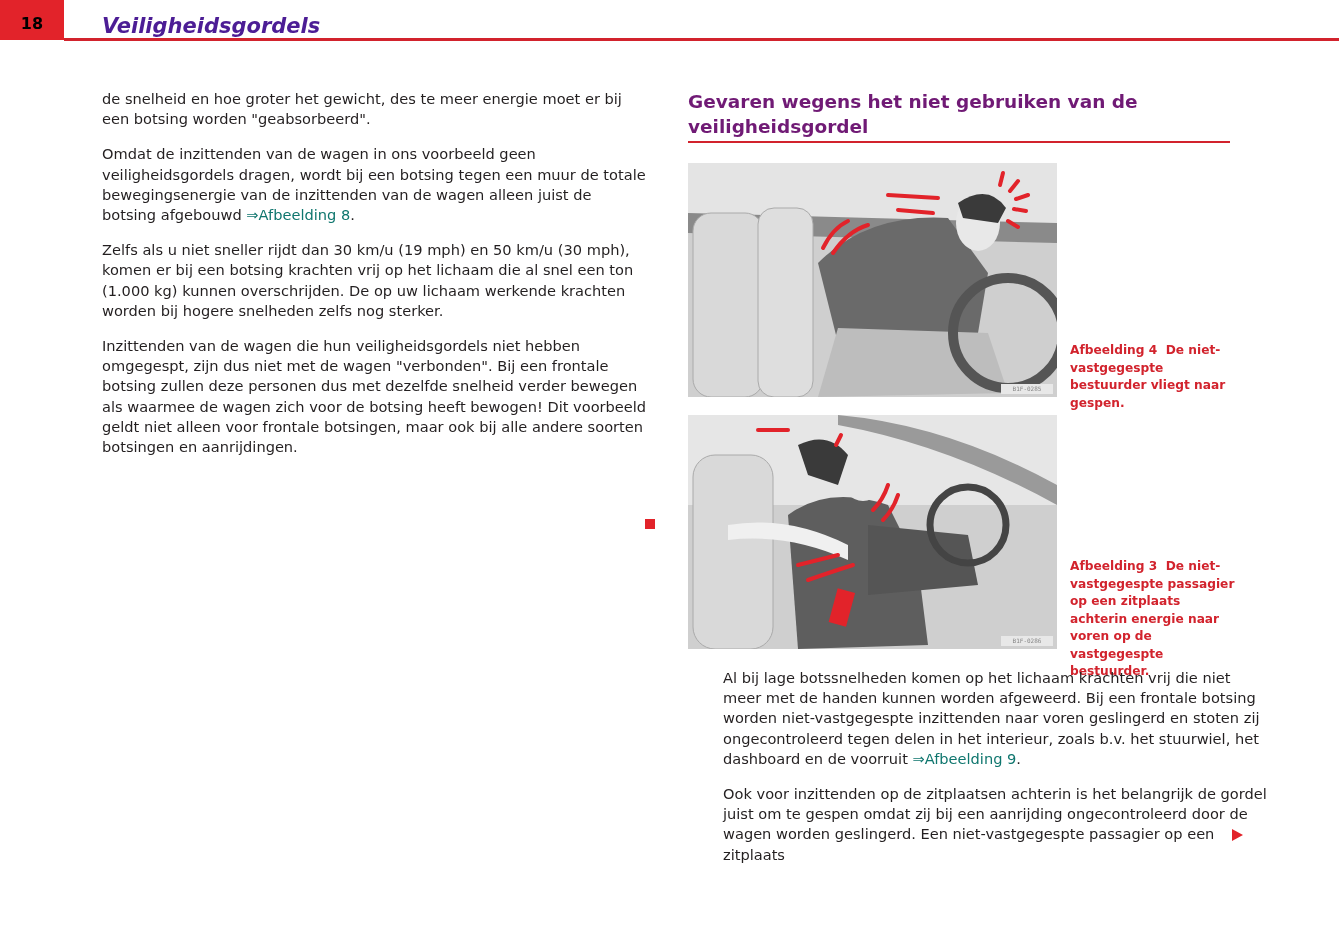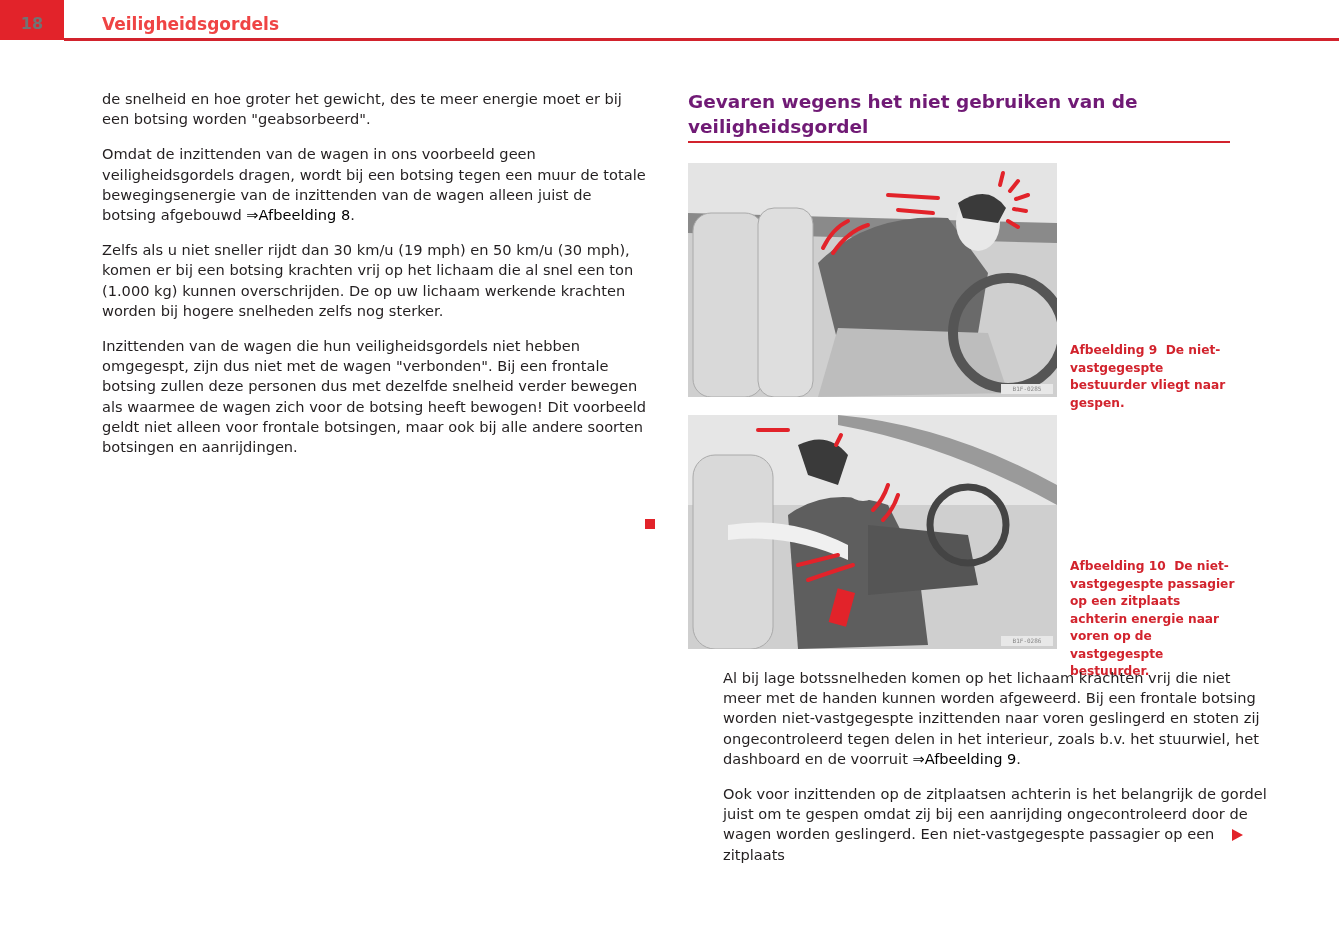--- a/index.html
+++ b/index.html
@@ -1,28 +1,28 @@
 <!DOCTYPE html>
 <html><head>
 <meta charset="utf-8">
 <style>
   html, body { margin: 0; padding: 0; background: #ffffff; }
   body { width: 1339px; height: 945px; position: relative; overflow: hidden;
          font-family: "DejaVu Sans", sans-serif; color: #231f20; }
   .header-block { position: absolute; left: 0; top: 0; width: 64px; height: 40px; background: #e2232a; }
   .page-num { position: absolute; left: 0; top: 14px; width: 64px; text-align: center;
-              color: #737373; font-weight: bold; font-size: 16px; }
-  .header-title { position: absolute; left: 102px; top: 14px; font-weight: bold; font-size: 17px; color: #ef4444; }
+              color: #000000; font-weight: bold; font-size: 16px; }
+  .header-title { position: absolute; left: 102px; top: 14px; font-weight: bold; font-size: 21px; color: #4c1d95; font-style: italic; }
   .header-rule { position: absolute; left: 64px; top: 38px; width: 1275px; height: 3px; background: #d2232d; }
 
   .col { position: absolute; font-size: 14.6px; line-height: 20.2px; }
   .col-left { left: 102px; top: 89px; width: 545px; }
   .col-right { left: 688px; top: 668px; width: 545px; margin-left: 35px; }
   .para { margin: 0 0 15px 0; }
-  .xref { color: #000000; }
+  .xref { color: #0f766e; }
 
   .end-marker { position: absolute; left: 645px; top: 519px; width: 10px; height: 10px; background: #e2232a; }
   .cont-marker { position: absolute; left: 1232px; top: 829px; width: 0; height: 0;
                  border-top: 6px solid transparent; border-bottom: 6px solid transparent;
                  border-left: 11px solid #e2232a; }
 
   .section-title { position: absolute; left: 688px; top: 89px; width: 540px;
                    font-weight: bold; font-size: 18.5px; line-height: 25px; color: #701a75; }
   .section-rule { position: absolute; left: 688px; top: 141px; width: 542px; height: 2px; background: #d2232d; }
 
@@ -79,21 +79,21 @@
       <line x1="340" y1="32" x2="328" y2="36"></line>
       <line x1="338" y1="48" x2="326" y2="46"></line>
       <line x1="330" y1="64" x2="320" y2="58"></line>
       <path d="M135 85 Q145 65 160 58" fill="none"></path>
       <path d="M145 90 Q160 68 180 62" fill="none"></path>
     </g>
   </svg>
   <div class="fig-code">B1F-0285</div>
 </div>
 <div class="caption cap1">
-  <span>Afbeelding 9</span>&nbsp;&nbsp;<span>De niet-vastgegespte bestuurder vliegt naar gespen.</span>
+  <span>Afbeelding 4</span>&nbsp;&nbsp;<span>De niet-vastgegespte bestuurder vliegt naar gespen.</span>
 </div>
 
 <div class="figure fig2">
   <svg width="369" height="234" viewBox="0 0 369 234">
     <rect width="369" height="234" fill="#cfcfcf"></rect>
     <rect x="0" y="0" width="369" height="90" fill="#e6e6e6"></rect>
     <path d="M150 0 Q260 10 369 70 L369 90 Q260 30 150 10 Z" fill="#9a9a9a"></path>
     <rect x="5" y="40" width="80" height="194" rx="22" fill="#d9d9d9" stroke="#aaa"></rect>
     <path d="M100 100 Q140 70 200 90 L230 150 L240 230 L110 234 Z" fill="#5e5e5e"></path>
     <path d="M40 110 Q100 100 160 130 L160 145 Q100 118 40 125 Z" fill="#f0f0f0"></path>
@@ -107,20 +107,20 @@
       <path d="M200 70 Q195 85 185 95" fill="none"></path>
       <path d="M210 80 Q205 95 195 105" fill="none"></path>
       <path d="M110 150 Q130 145 150 140" fill="none"></path>
       <path d="M120 165 Q140 158 165 150" fill="none"></path>
     </g>
     <rect x="145" y="175" width="18" height="35" fill="#e2232a" transform="rotate(15 154 192)"></rect>
   </svg>
   <div class="fig-code">B1F-0286</div>
 </div>
 <div class="caption cap2">
-  <span>Afbeelding 10</span>&nbsp;&nbsp;<span>De niet-vastgegespte passagier op een zitplaats achterin energie naar voren op de vastgegespte bestuurder.</span>
+  <span>Afbeelding 3</span>&nbsp;&nbsp;<span>De niet-vastgegespte passagier op een zitplaats achterin energie naar voren op de vastgegespte bestuurder.</span>
 </div>
 
 <div class="col col-right">
   <p class="para"><span>Al bij lage botssnelheden komen op het lichaam krachten vrij die niet meer met de handen kunnen worden afgeweerd. Bij een frontale botsing worden niet-vastgegespte inzittenden naar voren geslingerd en stoten zij ongecontroleerd tegen delen in het interieur, zoals b.v. het stuurwiel, het dashboard en de voorruit </span><span class="xref">⇒Afbeelding 9</span><span>.</span></p>
   <p class="para"><span>Ook voor inzittenden op de zitplaatsen achterin is het belangrijk de gordel juist om te gespen omdat zij bij een aanrijding ongecontroleerd door de wagen worden geslingerd. Een niet-vastgegespte passagier op een zitplaats</span></p>
 </div>
 <div class="cont-marker"></div>
 
 </body></html>

